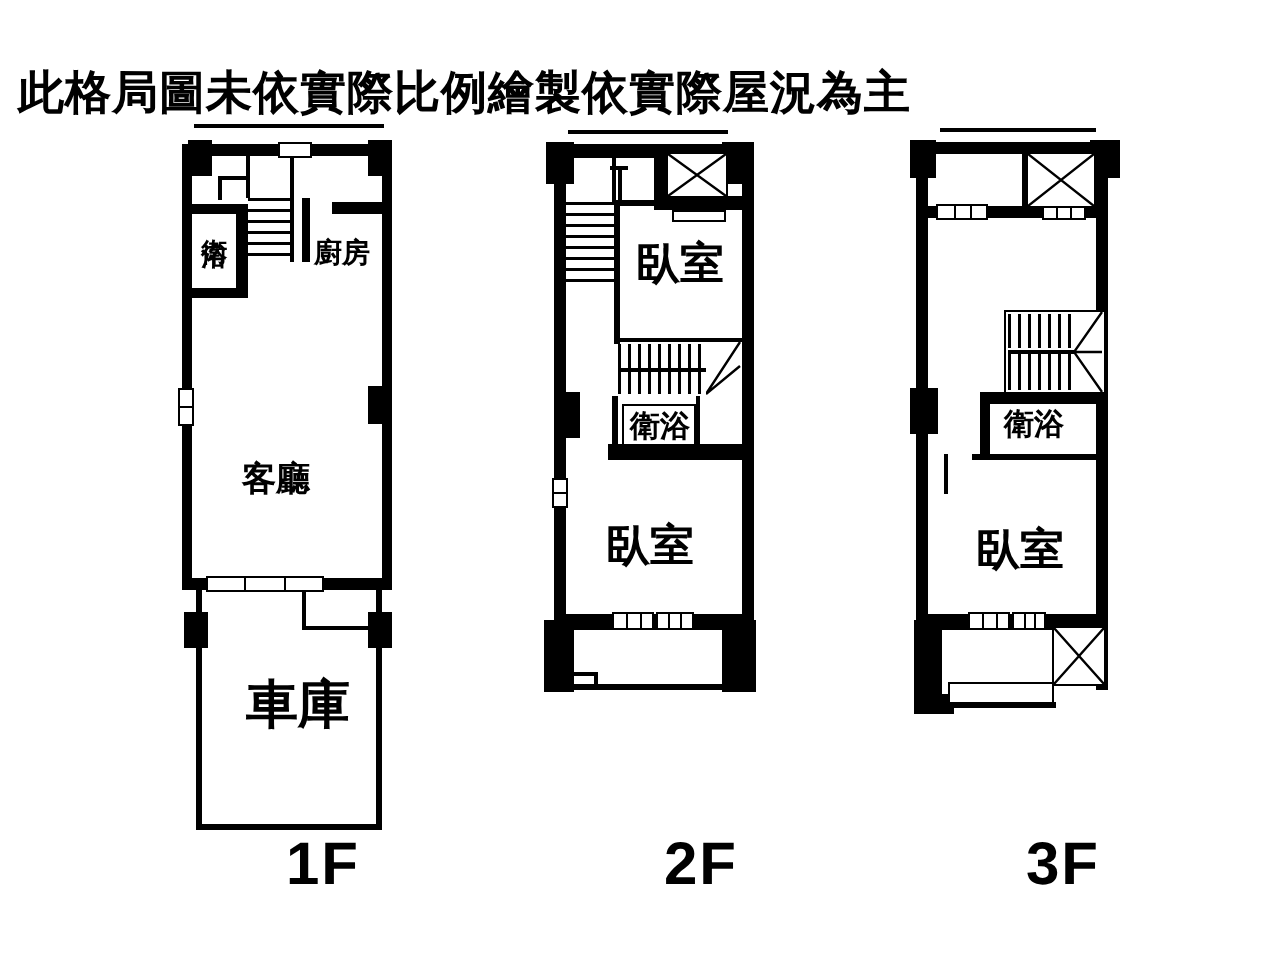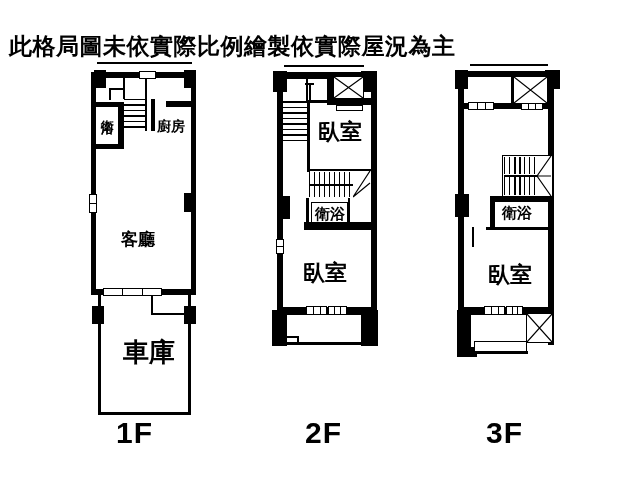--- a/index.html
+++ b/index.html
@@ -13,21 +13,21 @@
   .wbox   { position:absolute; background:#fff; border:1px solid #000; box-sizing:border-box; }
   .obox   { position:absolute; background:#fff; border:1px solid #000; box-sizing:border-box; }
   .win    { position:absolute; background:#fff; border:1px solid #000; box-sizing:border-box; }
   .win-h::before { content:""; position:absolute; left:32%; top:0; bottom:0; width:1px; background:#000; }
   .win-h::after  { content:""; position:absolute; left:66%; top:0; bottom:0; width:1px; background:#000; }
   .win-v::after  { content:""; position:absolute; top:46%; left:0; right:0; height:1px; background:#000; }
   .treads-h { position:absolute; background:repeating-linear-gradient(to bottom,#000 0 1.5px,transparent 1.5px 5.5px); }
   .treads-v { position:absolute; background:repeating-linear-gradient(to right,#000 0 1.5px,transparent 1.5px 5px); }
   .lbl  { position:absolute; font-weight:700; color:#000; white-space:nowrap; line-height:1.05; }
   .lbl-v { writing-mode:vertical-rl; text-orientation:upright; letter-spacing:2px; }
-  .floorlbl { position:absolute; font-weight:700; color:#000; font-size:30px; letter-spacing:1px; }
+  .floorlbl { position:absolute; font-weight:700; color:#000; font-size:30px; letter-spacing:1px;margin-left:27px; }
   .title { position:absolute; font-weight:700; color:#000; font-size:23px; letter-spacing:0.5px; }
   .xsvg { position:absolute; }
   .xsvg svg { display:block; width:100%; height:100%; }
 </style>
 </head>
 <body>
 
 <div id="canvas">
 
   <div class="title" style="left:9px;top:31px;">此格局圖未依實際比例繪製依實際屋況為主</div>

